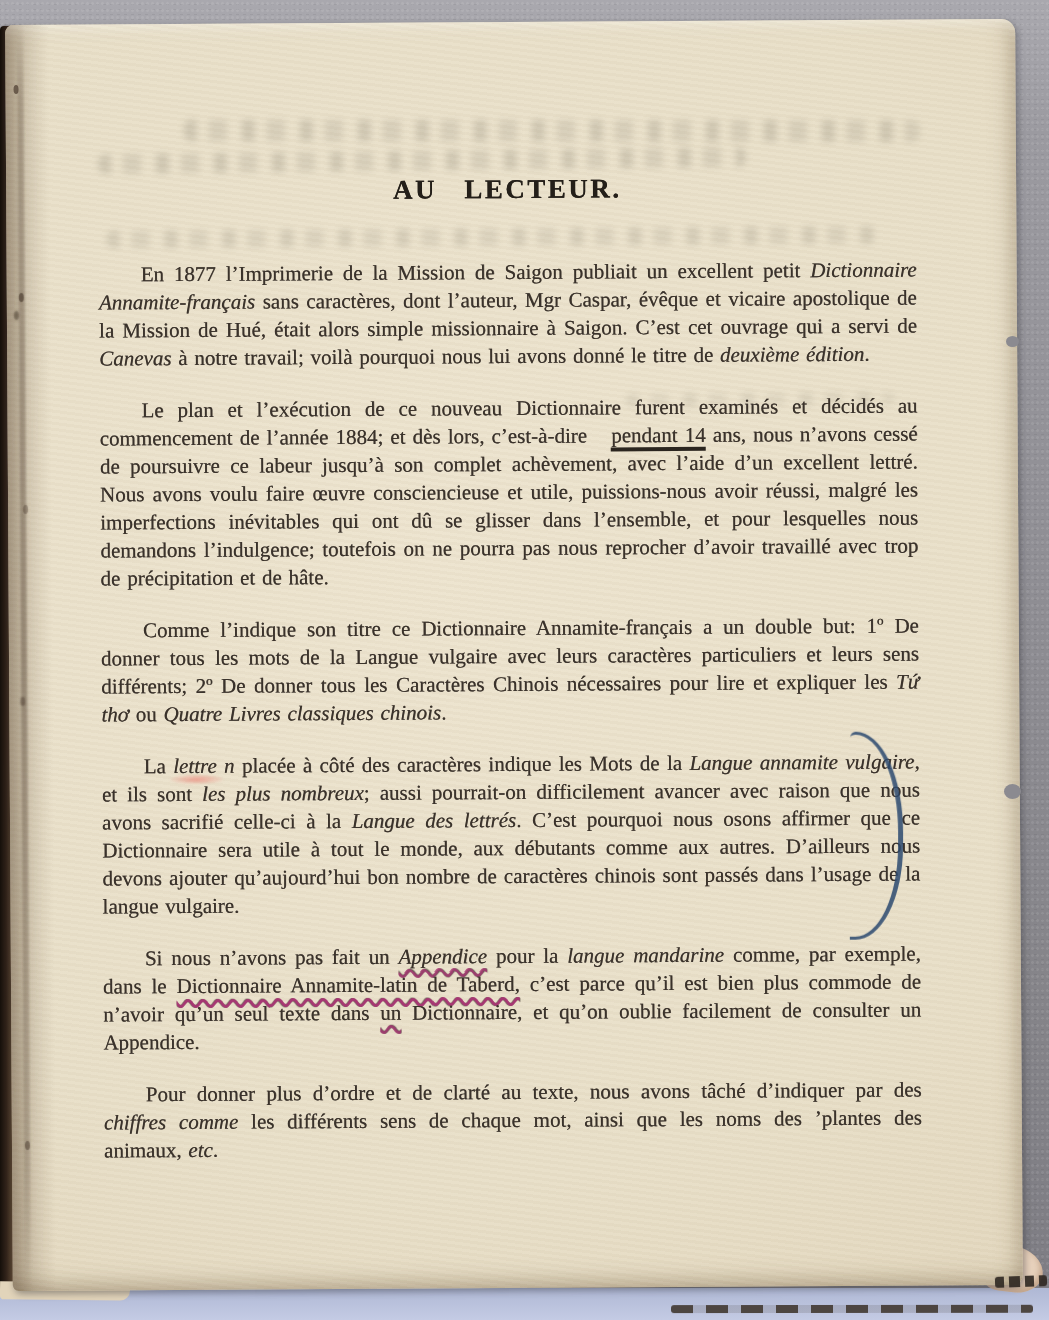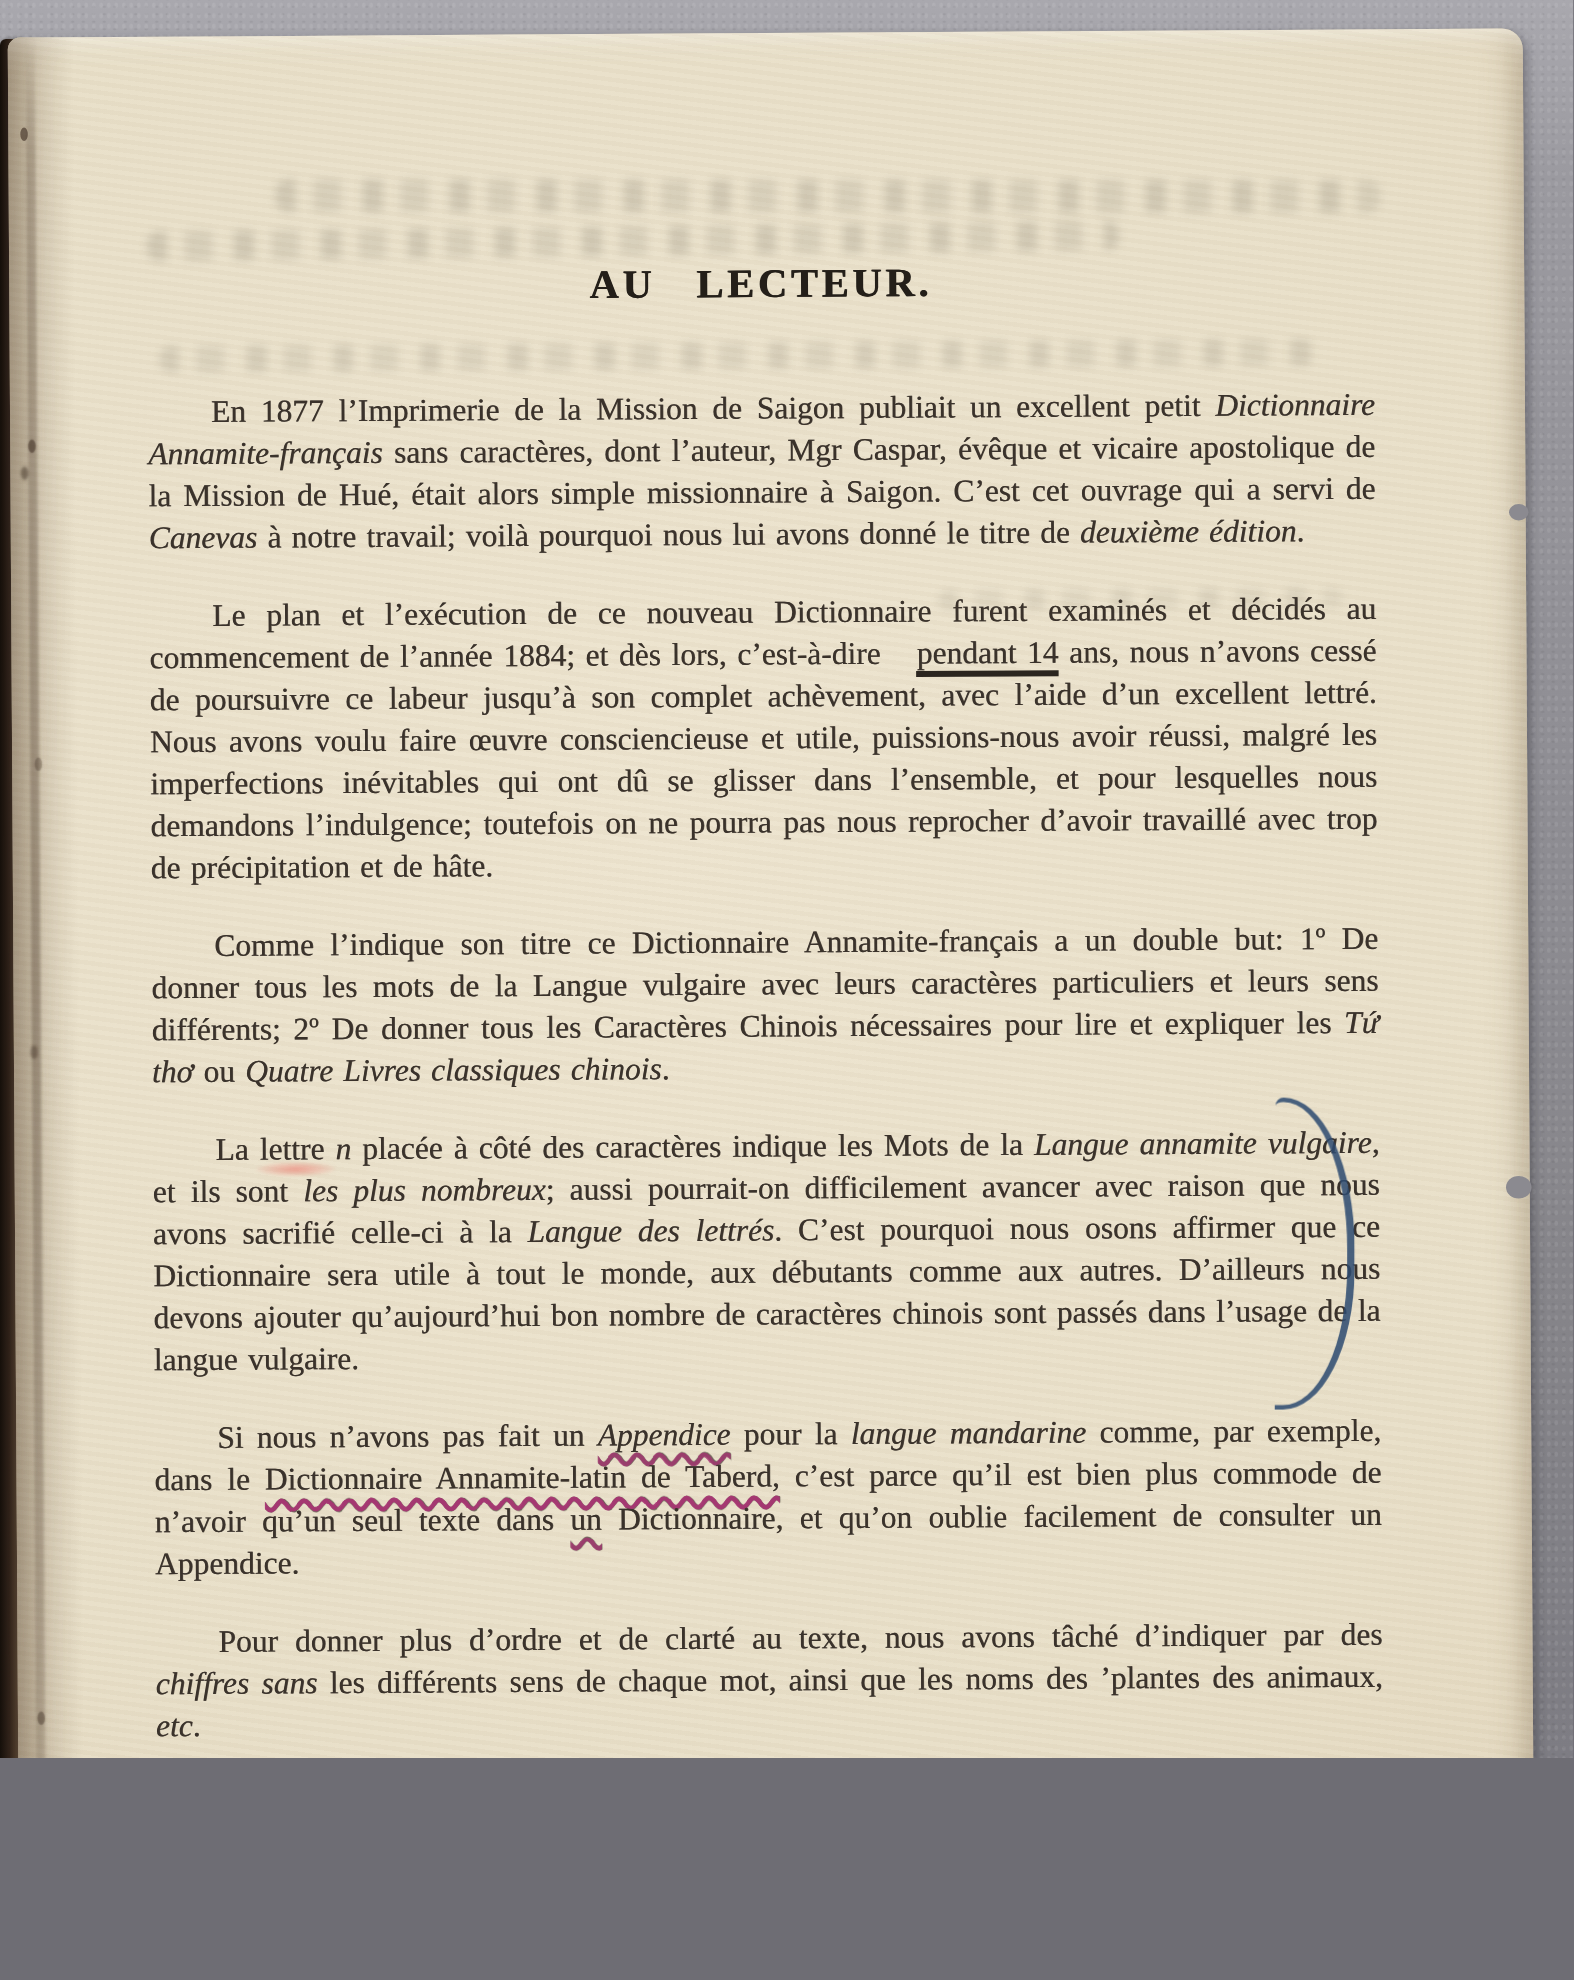--- a/index.html
+++ b/index.html
@@ -1,17 +1,17 @@
 <!DOCTYPE html>
 <html lang="fr"><head>
 <meta charset="utf-8">
 <style>
   html,body{margin:0;padding:0;background:#6e6d74;}
   .scene{
-    position:relative;width:1049px;height:1172px;overflow:hidden;
+    position:relative;width:1049px;height:1320px;overflow:hidden;
     background:linear-gradient(180deg,#a9a8ae 0%,#9b9aa0 10%,#908f95 40%,#858489 75%,#7d7c83 100%);
     font-family:"Liberation Serif","DejaVu Serif",serif;
   }
   .scene-texture{
     position:absolute;inset:0;
     background-image:radial-gradient(rgba(255,255,255,.16) 1px,transparent 1.5px),
                      radial-gradient(rgba(0,0,0,.10) 1px,transparent 1.4px);
     background-size:5px 7px,7px 5px;background-position:0 0,3px 2px;opacity:.55;
   }
   .surface-below{
@@ -81,21 +81,21 @@
   }
   .text-block{position:absolute;left:92px;top:150px;width:818px;}
   .text-block p.para{
     margin:0 0 24px 0;text-indent:42px;text-align:justify;
     font-size:21px;line-height:28px;color:#3a322b;word-spacing:1.5px;
     text-shadow:.3px 0 0 rgba(58,50,43,.75);
   }
   .seg{white-space:pre-wrap;}
   .it{font-style:italic;}
   .m-black{border-bottom:4px solid rgba(22,17,12,.9);margin-left:17px;}
-  .m-pink{position:relative;}
+  .m-pink{position:relative;font-style:italic;}
   .m-pink::after{
     content:"";position:absolute;left:-3px;right:-7px;bottom:-6px;height:9px;
     background:radial-gradient(55% 60% at 50% 50%,rgba(236,122,110,.65),rgba(236,122,110,0));
     filter:blur(1px);border-radius:50%;
   }
   .m-wavy{
     text-decoration:underline;text-decoration-style:wavy;
     text-decoration-color:rgba(171,52,116,.9);text-decoration-thickness:2.5px;text-underline-offset:6px;
   }
   .m-mag{
@@ -148,21 +148,21 @@
     <div class="bleed bleed-4"></div>
 
     <div class="text-block">
       <h1 class="title">AU LECTEUR.</h1>
 
     <p class="para"><span class="seg">En 1877 l’Imprimerie de la Mission de Saigon publiait un excellent petit </span><span class="seg it">Dictionnaire Annamite-français</span><span class="seg"> sans caractères, dont l’auteur, Mgr Caspar, évêque et vicaire apostolique de la Mission de Hué, était alors simple missionnaire à Saigon. C’est cet ouvrage qui a servi de </span><span class="seg it">Canevas</span><span class="seg"> à notre travail; voilà pourquoi nous lui avons donné le titre de </span><span class="seg it">deuxième édition</span><span class="seg">.</span></p>
         <p class="para"><span class="seg">Le plan et l’exécution de ce nouveau Dictionnaire furent examinés et décidés au commencement de l’année 1884; et dès lors, c’est-à-dire </span><span class="seg m-black">pendant 14</span><span class="seg"> ans, nous n’avons cessé de poursuivre ce labeur jusqu’à son complet achèvement, avec l’aide d’un excellent lettré. Nous avons voulu faire œuvre consciencieuse et utile, puissions-nous avoir réussi, malgré les imperfections inévitables qui ont dû se glisser dans l’ensemble, et pour lesquelles nous demandons l’indulgence; toutefois on ne pourra pas nous reprocher d’avoir travaillé avec trop de précipitation et de hâte.</span></p>
         <p class="para"><span class="seg">Comme l’indique son titre ce Dictionnaire Annamite-français a un double but: 1º De donner tous les mots de la Langue vulgaire avec leurs caractères particuliers et leurs sens différents; 2º De donner tous les Caractères Chinois nécessaires pour lire et expliquer les </span><span class="seg it">Tứ thơ</span><span class="seg"> ou </span><span class="seg it">Quatre Livres classiques chinois</span><span class="seg">.</span></p>
         <p class="para"><span class="seg">La </span><span class="seg m-pink">lettre</span><span class="seg"> </span><span class="seg it">n</span><span class="seg"> placée à côté des caractères indique les Mots de la </span><span class="seg it">Langue annamite vulgaire</span><span class="seg">, et ils sont </span><span class="seg it">les plus nombreux</span><span class="seg">; aussi pourrait-on difficilement avancer avec raison que nous avons sacrifié celle-ci à la </span><span class="seg it">Langue des lettrés</span><span class="seg">. C’est pourquoi nous osons affirmer que ce Dictionnaire sera utile à tout le monde, aux débutants comme aux autres. D’ailleurs nous devons ajouter qu’aujourd’hui bon nombre de caractères chinois sont passés dans l’usage de la langue vulgaire.</span></p>
         <p class="para"><span class="seg">Si nous n’avons pas fait un </span><span class="seg it m-mag">Appendice</span><span class="seg"> pour la </span><span class="seg it">langue mandarine</span><span class="seg"> comme, par exemple, dans le </span><span class="seg m-wavy">Dictionnaire Annamite-latin de Taberd,</span><span class="seg"> c’est parce qu’il est bien plus commode de n’avoir qu’un seul texte dans </span><span class="seg m-mag">un</span><span class="seg"> Dictionnaire, et qu’on oublie facilement de consulter un Appendice.</span></p>
-        <p class="para"><span class="seg">Pour donner plus d’ordre et de clarté au texte, nous avons tâché d’indiquer par des </span><span class="seg it">chiffres sans</span><span class="seg"> les différents sens de chaque mot, ainsi que les noms des ’plantes des animaux, </span><span class="seg it">etc</span><span class="seg">.</span></p>
+        <p class="para"><span class="seg">Pour donner plus d’ordre et de clarté au texte, nous avons tâché d’indiquer par des </span><span class="seg it">chiffres comme</span><span class="seg"> les différents sens de chaque mot, ainsi que les noms des ’plantes des animaux, </span><span class="seg it">etc</span><span class="seg">.</span></p>
       </div>
 
     <div class="bottom-edge-marks"></div>
   </div>
 
   <div class="edge-notch notch-1"></div>
   <div class="edge-notch notch-2"></div>
   <div class="torn-dashes"></div>
 </div>
 

